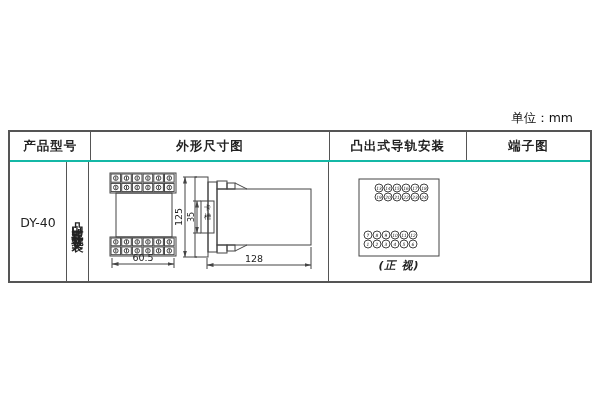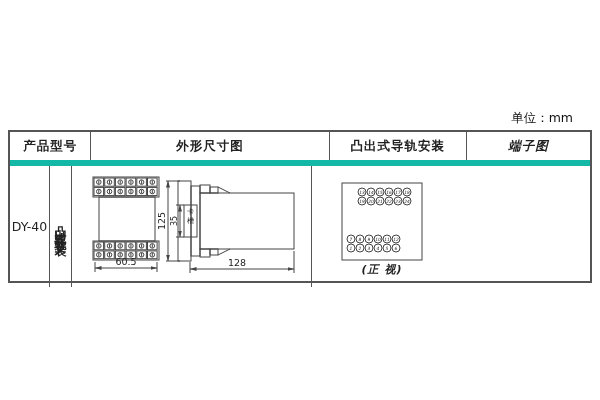--- a/index.html
+++ b/index.html
@@ -1,28 +1,28 @@
 <!DOCTYPE html>
 <html><head>
 <meta charset="utf-8">
 <style>
   html,body{margin:0;padding:0;}
   body{width:600px;height:400px;background:#fff;position:relative;overflow:hidden;
        font-family:"DejaVu Sans","Liberation Sans",sans-serif;color:#222;}
   .unit{position:absolute;top:110px;right:27px;font-size:12.5px;color:#111;}
   .tbl{position:absolute;left:8px;top:130px;width:584px;height:153px;
        border:2px solid #555;box-sizing:border-box;background:#fff;}
-  .hrow{display:flex;height:28px;border-bottom:6px solid #14b8a6;}
+  .hrow{display:flex;height:28px;border-bottom:2px solid #14b8a6;}
   .brow{display:flex;height:121px;}
   .hc,.bc{box-sizing:border-box;border-right:1px solid #555;display:flex;
           align-items:center;justify-content:center;}
   .hc:last-child,.bc:last-child{border-right:none;}
   .hc{font-size:12.5px;font-weight:600;letter-spacing:1px;}
-  .hc.c1{width:82px;} .hc.c2{width:240px;} .hc.c3{width:138px;} .hc.c4{width:124px;font-style:italic;}
-  .bc.w1{width:40px;font-size:12.5px;} .bc.w2{width:22px;} .bc.w3{width:240px;}
+  .hc.c1{width:82px;} .hc.c2{width:240px;} .hc.c3{width:138px;} .hc.c4{width:124px;}
+  .bc.w1{width:57px;font-size:12.5px;} .bc.w2{width:22px;} .bc.w3{width:240px;}
   .bc.w4{width:138px;} .bc.w5{width:124px;font-style:italic;}
   .bc{position:relative;}
   .vtext{writing-mode:vertical-lr;text-orientation:upright;font-size:12px;
          letter-spacing:3px;line-height:20px;font-weight:600;}
   svg{position:absolute;left:0;top:0;}
   svg .ln line, svg .ln rect, svg .ln polyline, svg .ln circle, svg .ln path{
       stroke:#444;stroke-width:1;fill:none;}
   svg text{fill:#222;stroke:none;font-family:"DejaVu Sans","Liberation Sans",sans-serif;}
   svg .dim{font-size:9.5px;}
   svg .cap{font-size:11px;font-weight:600;letter-spacing:1px;}

